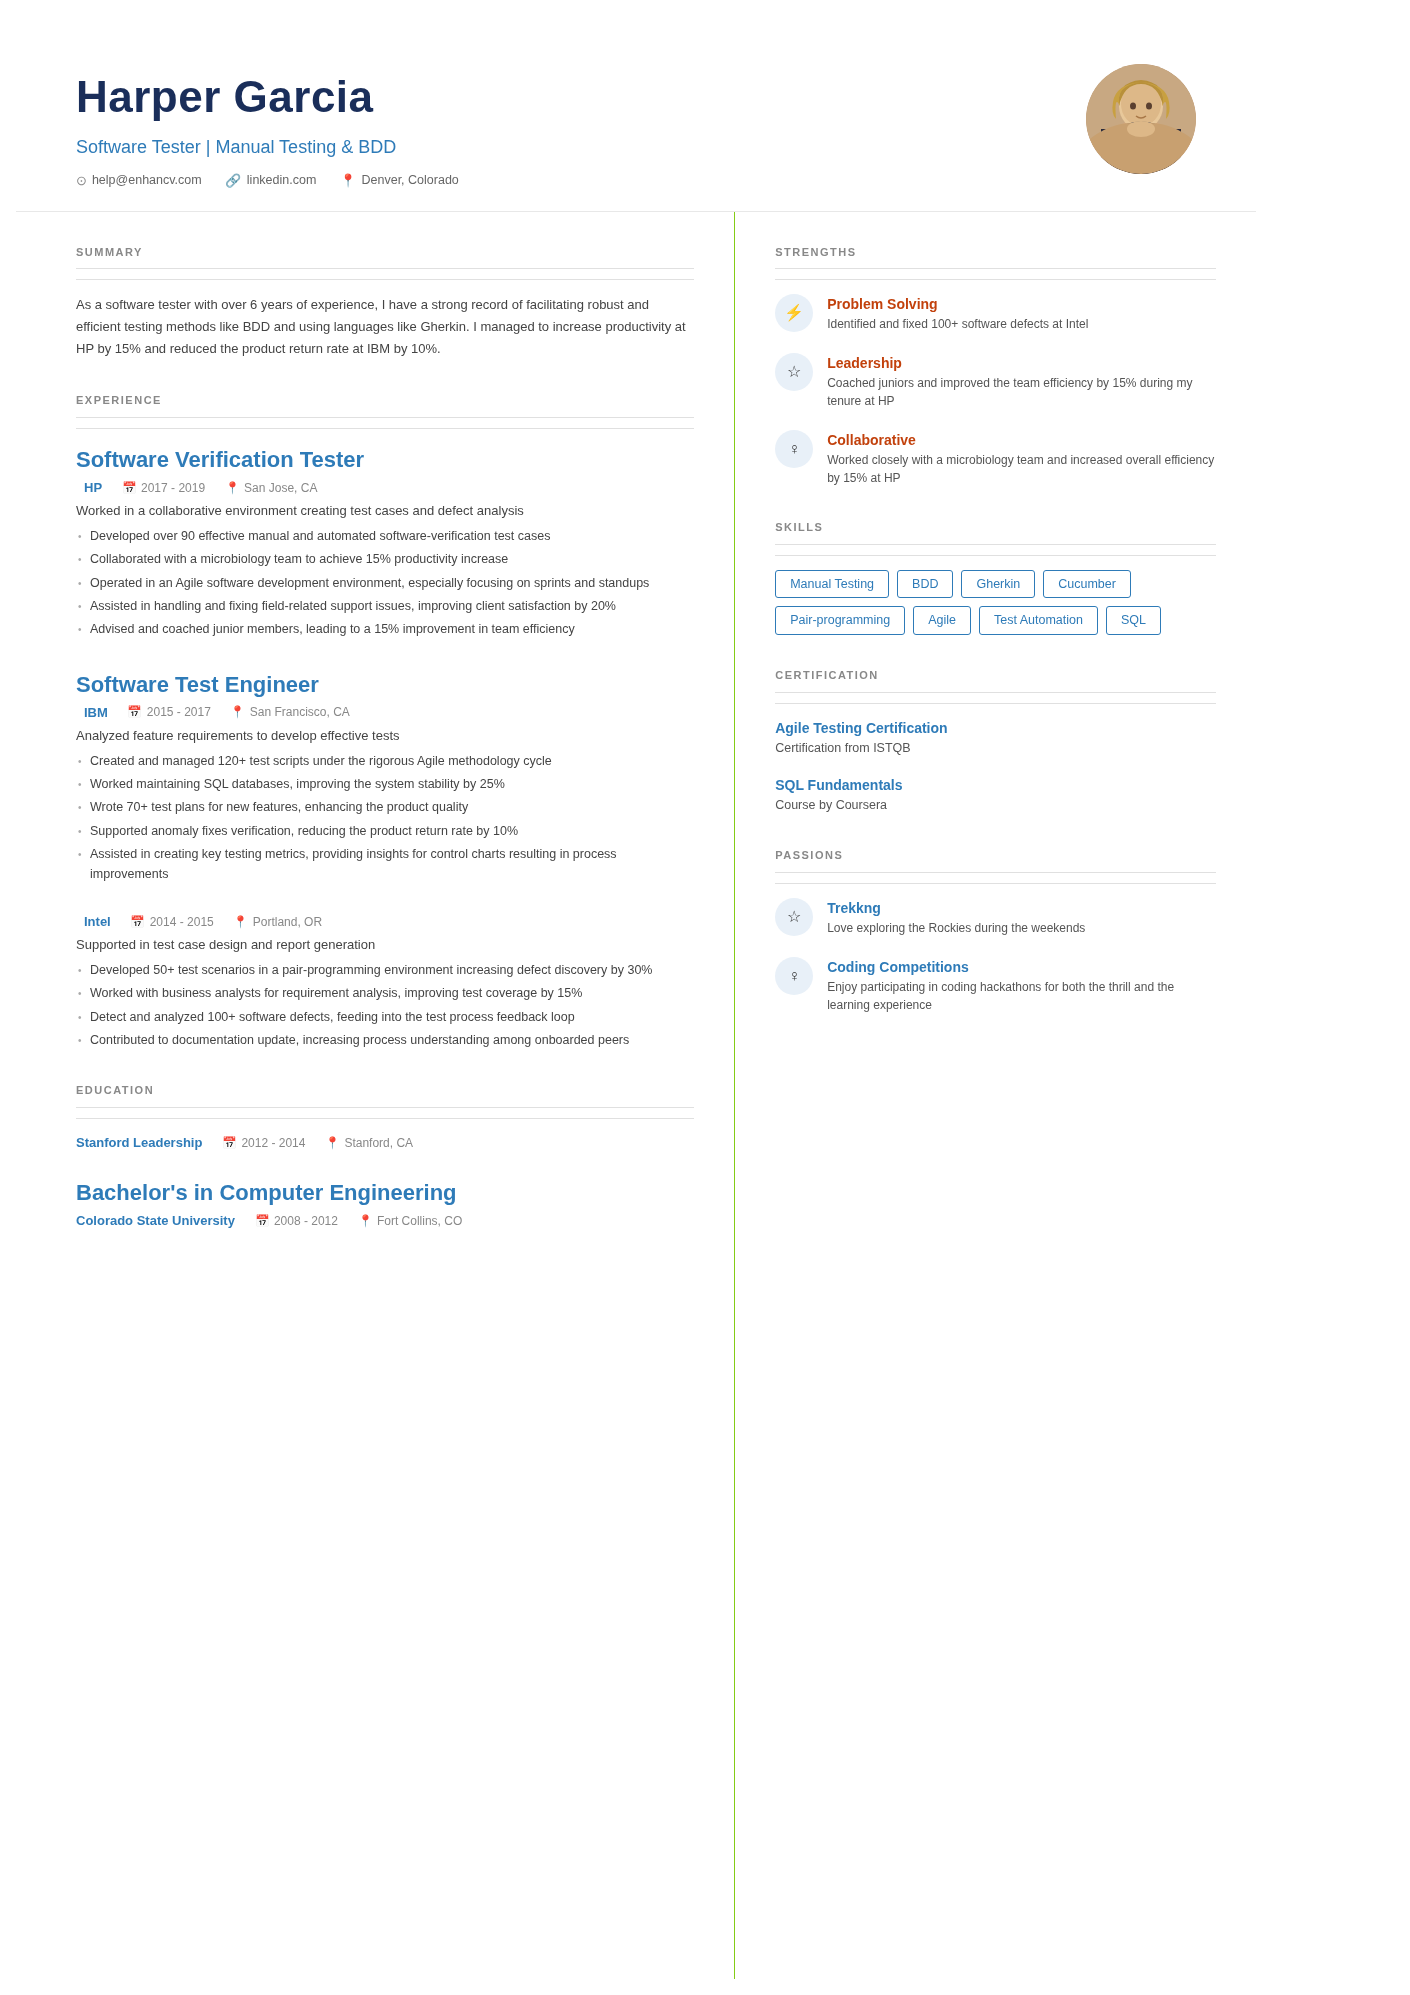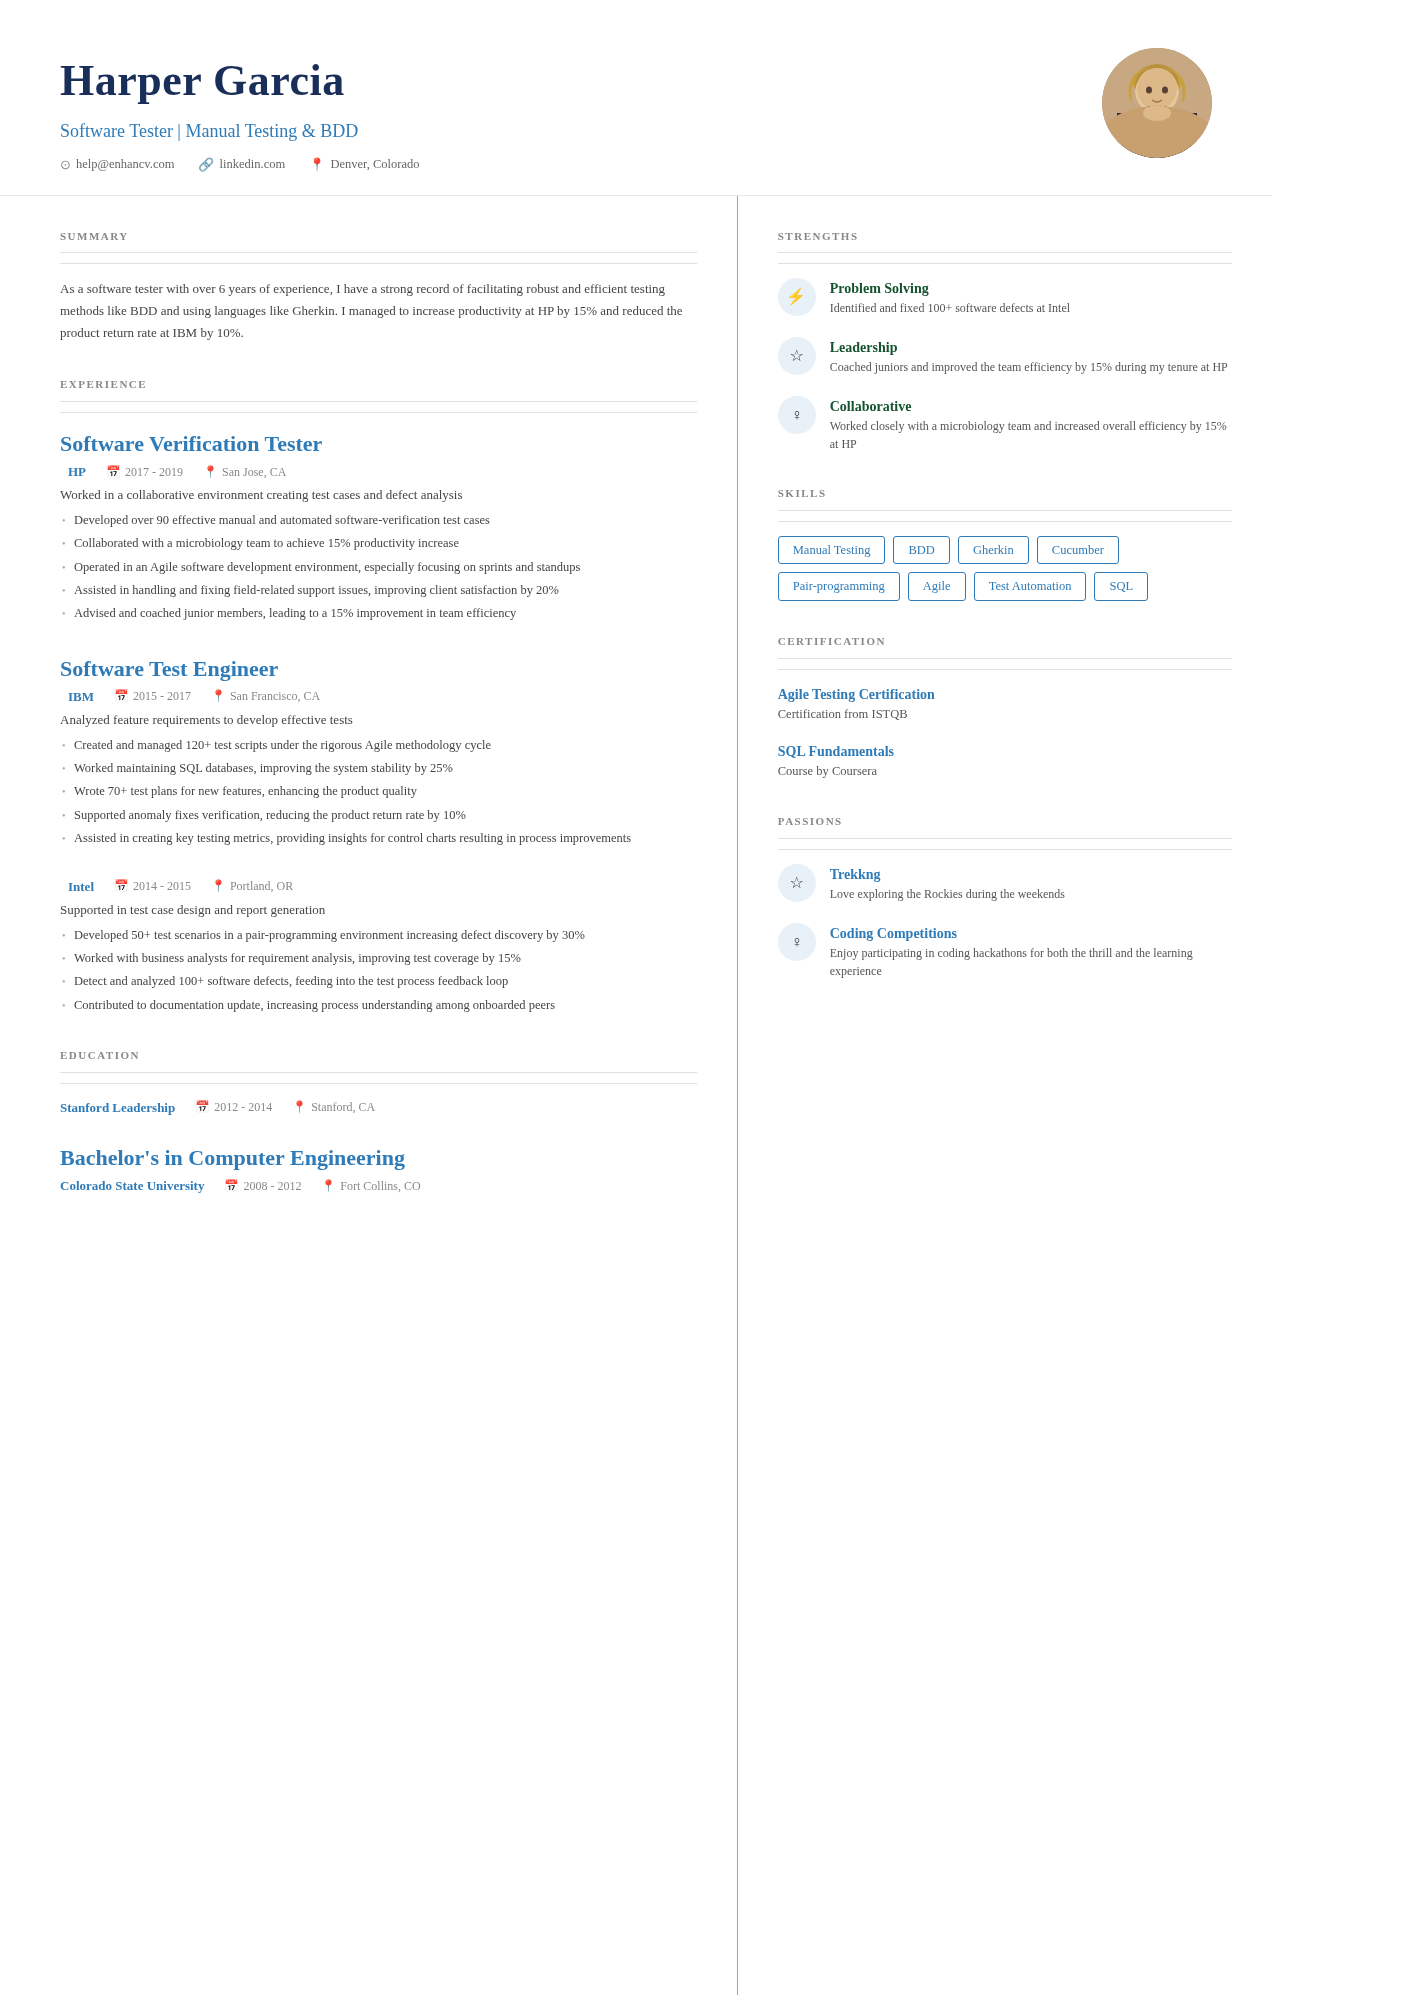--- a/index.html
+++ b/index.html
@@ -9,22 +9,21 @@
       color: #333;
       font-size: 13px;
       line-height: 1.5;
     }
     .page {
       width: 1272px;
       min-height: 1995px;
       background: #fff;
       display: flex;
       flex-direction: column;
-      padding: 0;
-      font-family: Liberation Serif, serif;
+      padding: 16px;
     }
     .header {
       display: flex;
       justify-content: space-between;
       align-items: flex-start;
       padding: 48px 60px 20px 60px;
       border-bottom: 1px solid #e8e8e8;
     }
     .header-left {}
     .name {
@@ -207,21 +206,21 @@
       display: flex;
       align-items: center;
       justify-content: center;
       flex-shrink: 0;
       font-size: 16px;
     }
     .strength-content {}
     .strength-name {
       font-size: 14px;
       font-weight: 700;
-      color: #14532d;
+      color: #c2410c;
     }
     .strength-desc {
       font-size: 12px;
       color: #555;
       line-height: 1.5;
     }
     .skills-grid {
       display: flex;
       flex-wrap: wrap;
       gap: 8px;

